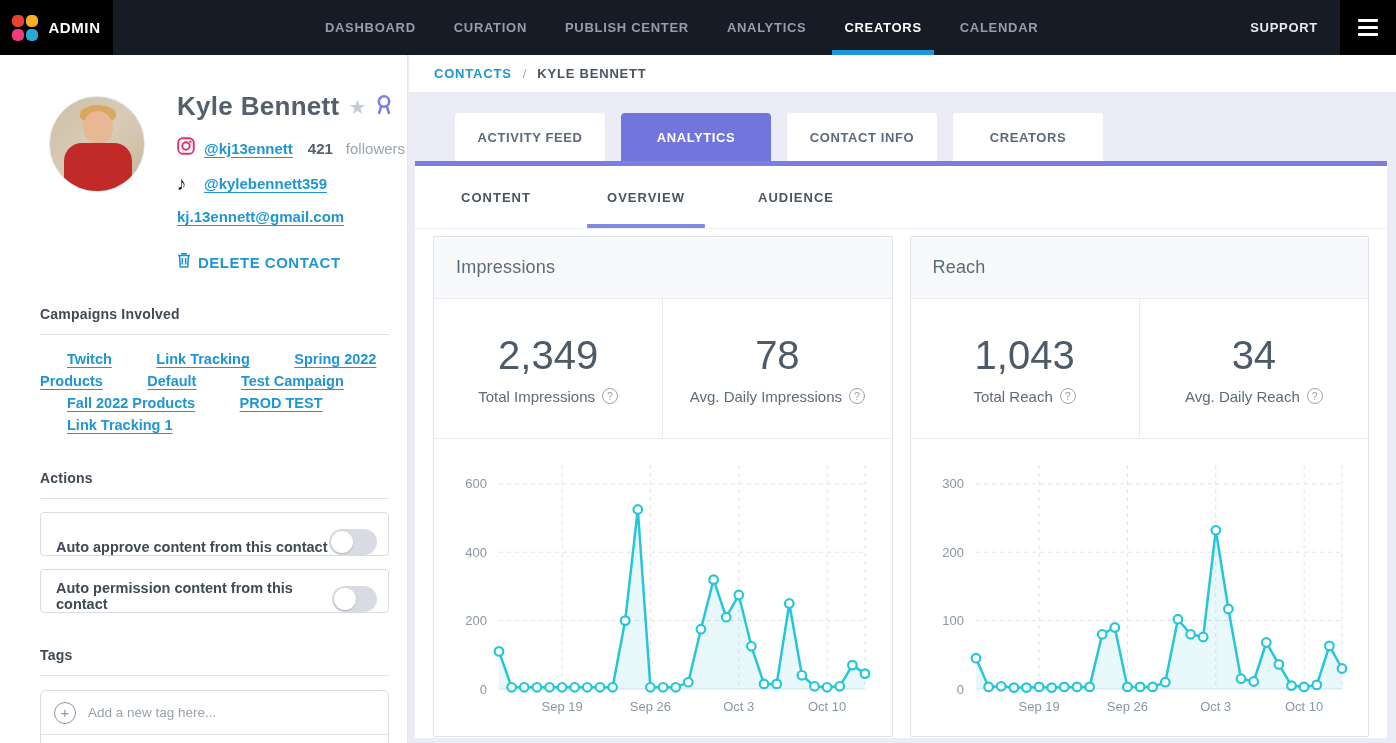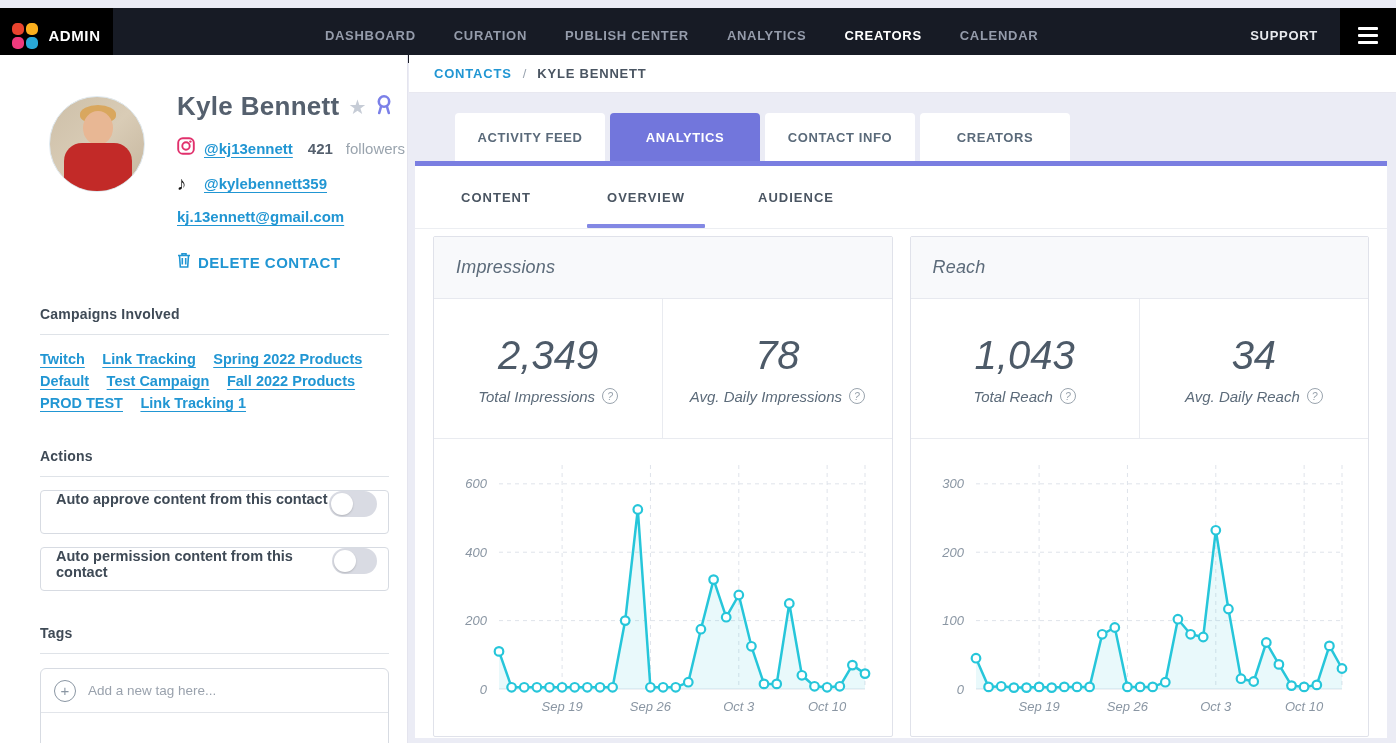--- a/index.html
+++ b/index.html
@@ -1,21 +1,21 @@
 <!DOCTYPE html>
 <html><head>
 <meta charset="utf-8">
 <style>
   * { margin:0; padding:0; box-sizing:border-box; }
   html,body { width:1396px; height:743px; }
   body { font-family:"Liberation Sans", sans-serif; background:#ebecf5; overflow:hidden; }
   .app { position:relative; width:1396px; height:743px; overflow:hidden; }
 
   
-  .nav { position:absolute; top:8px; left:0; right:0; height:55px; background:#171b25; display:flex; align-items:stretch; }
+  .nav { position:absolute; top:0; left:0; right:0; height:55px; background:#171b25; display:flex; align-items:stretch; }
   .brand-box { width:113px; background:#000; display:flex; align-items:center; justify-content:center; gap:10px; }
   .logo { width:26px; height:26px; display:grid; grid-template-columns:12px 12px; grid-template-rows:12px 12px; gap:2px; }
   .logo span { border-radius:5px; display:block; }
   .logo .c1 { background:#e8432e; } .logo .c2 { background:#fbaf1d; }
   .logo .c3 { background:#ef3a7d; } .logo .c4 { background:#29a8d8; }
   .brand-label { color:#fff; font-size:15px; font-weight:bold; letter-spacing:.6px; }
   .nav-links { flex:1; display:flex; justify-content:center; align-items:stretch; gap:14px; }
   .nav-item { position:relative; display:flex; align-items:center; padding:0 12px; color:#959cab; font-size:13px; font-weight:600; letter-spacing:.7px; cursor:pointer; }
   .nav-item.active { color:#fff; }
   .nav-item.active::after { content:""; position:absolute; left:0; right:0; bottom:0; height:5px; background:#2095d8; }
@@ -40,50 +40,50 @@
   .followers-num { font-size:15px; font-weight:600; color:#55606e; margin-left:6px; }
   .followers-lbl { font-size:15px; color:#9aa4ae; margin-left:4px; }
   .tiktok-ic { font-size:19px; color:#111; font-weight:bold; line-height:1; width:18px; }
   .email-row { margin-top:15px; }
   .delete-row { margin-top:26px; display:flex; align-items:center; gap:7px; cursor:pointer; }
   .delete-lbl { color:#2196d3; font-size:15px; font-weight:bold; letter-spacing:.5px; }
 
   .section { margin-top:34px; }
   .section-title { font-size:14px; font-weight:bold; color:#3f4a56; padding-bottom:12px; border-bottom:1px solid #dfe3e8; letter-spacing:.2px; }
   .campaign-links { margin-top:13px; line-height:22px; }
-  .campaign-links .link { font-size:14.5px; margin-right:13px; }
-
-  .toggle-card { border:1px solid #d7dbe2; border-radius:4px; height:44px; display:flex; align-items:flex-start; justify-content:space-between; padding:0 11px 0 15px; margin-top:13px; background:#fff; }
+  .campaign-links .link { font-size:14.5px; margin-right:13px;margin-left:27px; }
+
+  .toggle-card { border:1px solid #d7dbe2; border-radius:4px; height:44px; display:flex; align-items:flex-end; justify-content:space-between; padding:0 11px 0 15px; margin-top:13px; background:#fff; }
   .toggle-lbl { font-size:14.5px; font-weight:600; color:#3f4a56; }
   .toggle { width:48px; height:26px; border-radius:13px; background:#d9dbe3; position:relative; cursor:pointer; }
   .toggle .knob { position:absolute; left:2px; top:2px; width:22px; height:22px; border-radius:50%; background:#fff; box-shadow:0 1px 2px rgba(0,0,0,.18); }
 
   .tags-box { border:1px solid #d7dbe2; border-radius:6px; margin-top:14px; height:210px; background:#fff; }
   .tags-add-row { height:44px; display:flex; align-items:center; padding:0 13px; border-bottom:1px solid #e2e5ea; cursor:text; }
   .plus-circle { width:22px; height:22px; border:1px solid #8a96a3; border-radius:50%; color:#8a96a3; font-size:15px; display:flex; align-items:center; justify-content:center; }
   .tags-placeholder { margin-left:12px; font-size:13.5px; color:#9aa2ad; }
 
   
   .main { position:absolute; top:55px; left:409px; right:0; bottom:0; }
   .breadcrumb-bar { height:38px; background:#fff; display:flex; align-items:center; padding-left:25px; gap:11px; border-bottom:1px solid #e8e8f0; }
   .bc-parent { color:#2196d3; font-size:13px; font-weight:bold; letter-spacing:.8px; cursor:pointer; }
   .bc-sep { color:#9aa4b0; font-size:13px; }
   .bc-current { color:#4a5562; font-size:13px; font-weight:bold; letter-spacing:.8px; }
 
-  .tabrow { margin:20px 0 0 6px; display:flex; gap:5px;padding-left:40px; }
+  .tabrow { margin:20px 0 0 6px; display:flex; gap:16px;padding-left:40px; }
   .tab { width:150px; height:48px; background:#fff; border-radius:4px 4px 0 0; display:flex; align-items:center; justify-content:center;
          font-size:13px; font-weight:bold; letter-spacing:.6px; color:#5a6a7a; cursor:pointer; }
   .tab.active { background:#7276dc; color:#fff; }
 
   .panel { margin:0 9px 0 6px; background:#fff; border-top:5px solid #7a7ee1; height:577px; }
   .subtabs { height:63px; border-bottom:1px solid #eceef2; display:flex; padding-left:6px; }
   .subtab { width:150px; display:flex; align-items:center; justify-content:center; font-size:13px; font-weight:bold; letter-spacing:1px; color:#4a5562; position:relative; cursor:pointer; }
   .subtab.active::after { content:""; position:absolute; bottom:0; left:16px; right:16px; height:4px; background:#8388e4; border-radius:1px; }
 
-  .cards { display:flex; gap:17px; padding:7px 18px 0 18px;font-style:italic; }
+  .cards { display:flex; gap:17px; padding:7px 18px 0 18px; }
   .card { flex:1; height:501px; border:1px solid #e0e2ea; border-radius:2px; background:#fff; }
   .card-header { height:62px; background:#f8f9fb; border-bottom:1px solid #e7e9ef; display:flex; align-items:center; padding-left:22px; }
   .card-title { font-size:18px; color:#5c6b7a; letter-spacing:.2px; }
   .stats { height:140px; display:flex; border-bottom:1px solid #e9ebf0; }
   .stat { flex:1; display:flex; flex-direction:column; align-items:center; justify-content:center; }
   .stat:first-child { border-right:1px solid #e9ebf0; }
   .stat-value { font-size:40px; font-weight:500; color:#4d5a68; }
   .stat-label { margin-top:10px; font-size:15px; color:#5c6b7a; display:flex; align-items:center; gap:7px; }
   .help-ic { width:16px; height:16px; border:1px solid #9aa4ae; border-radius:50%; color:#9aa4ae; font-size:10.5px; display:flex; align-items:center; justify-content:center; }
   .chart-wrap { padding:12px 7px 0 7px; }

